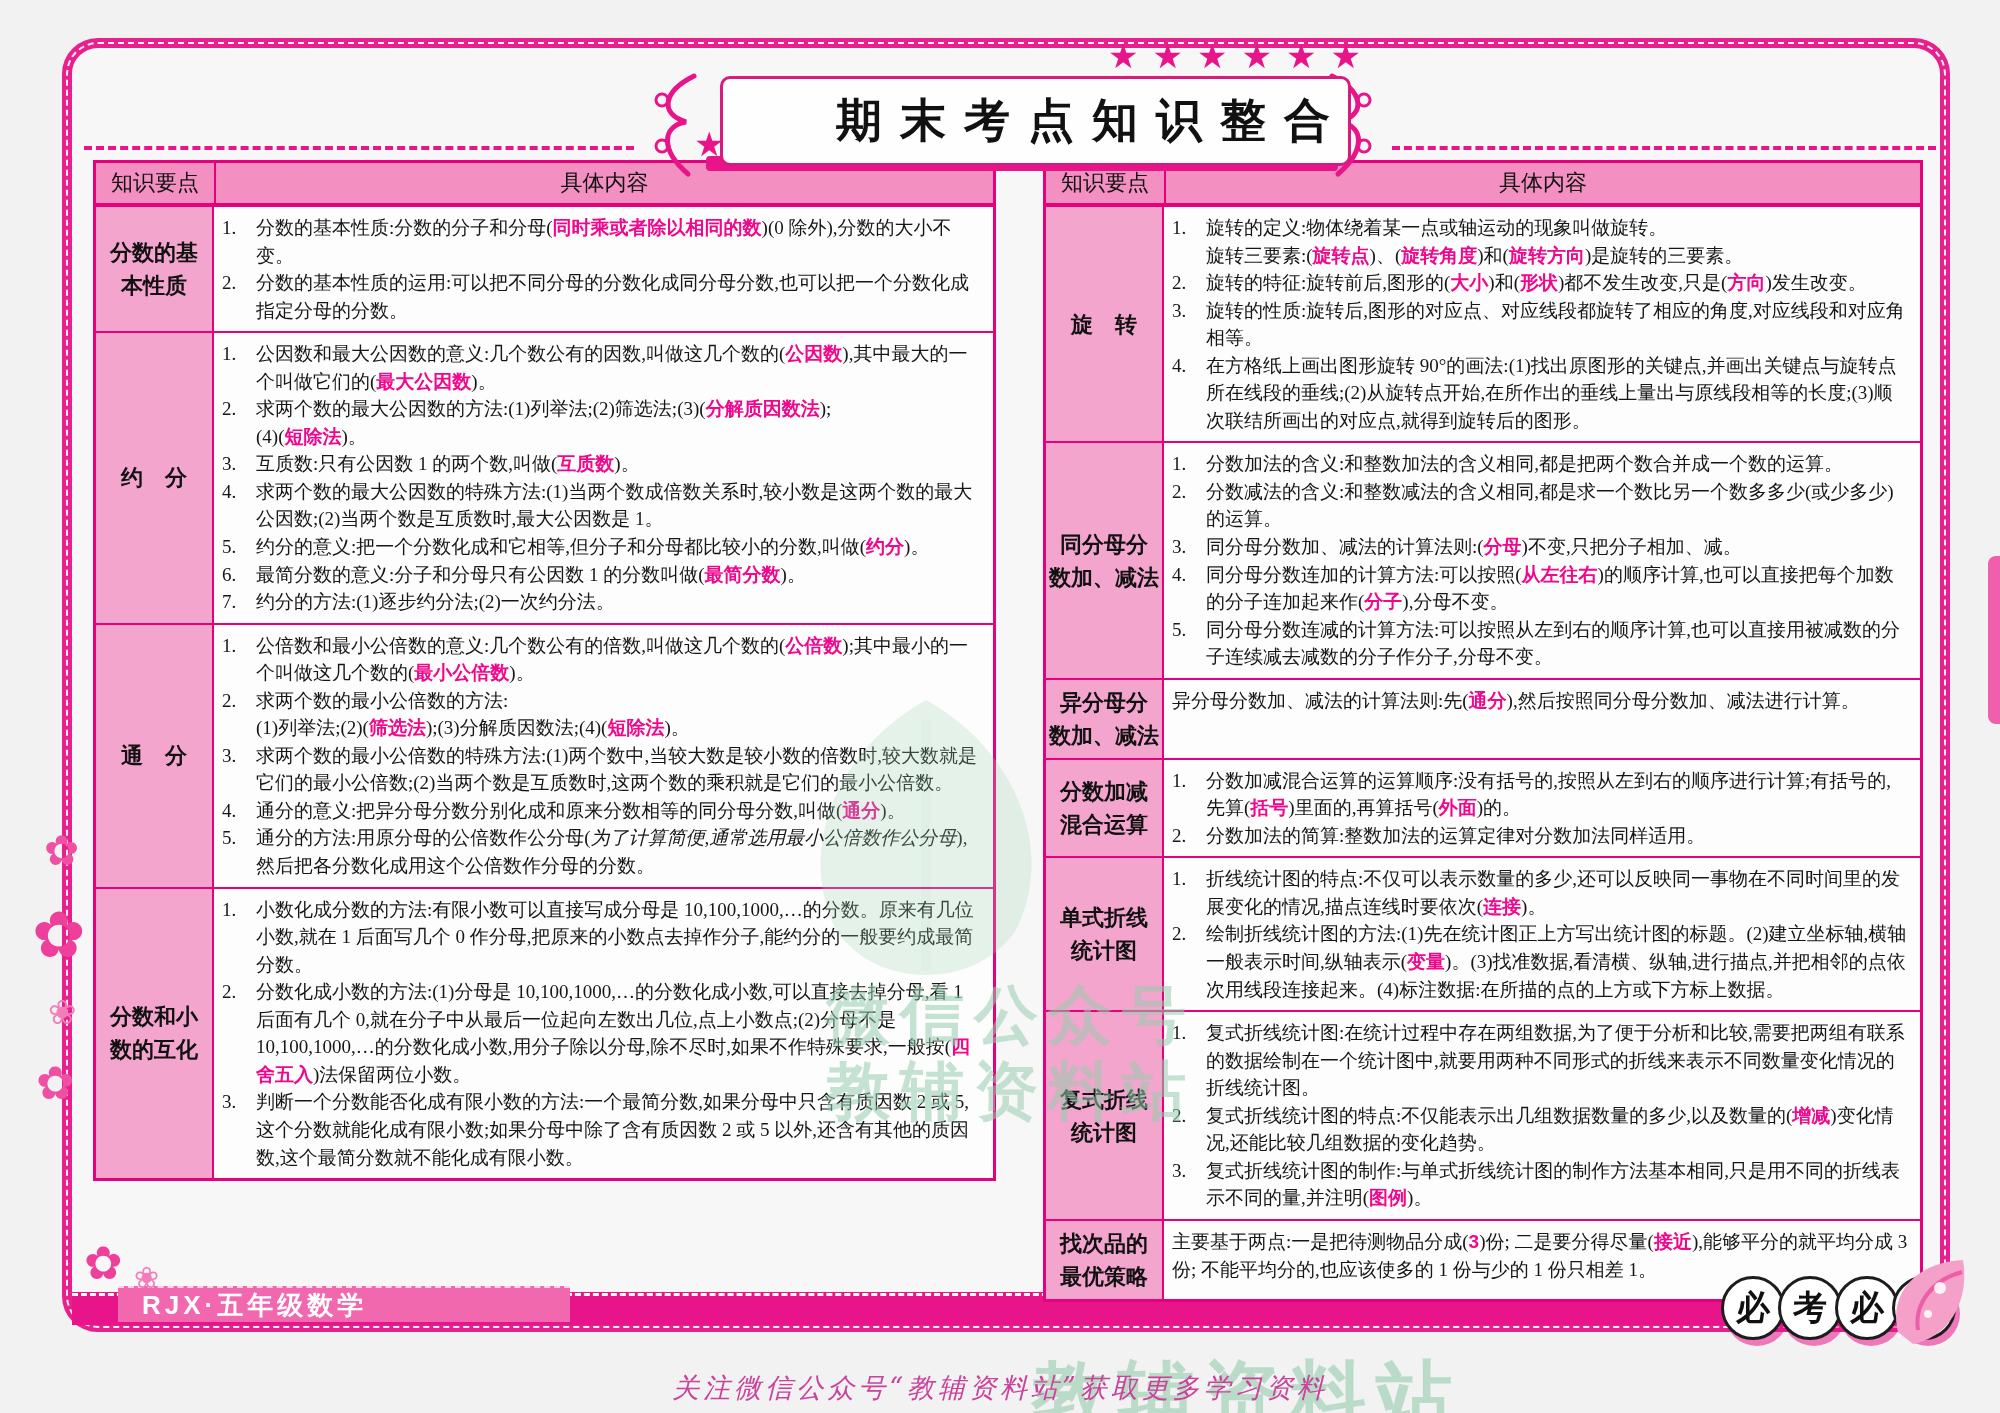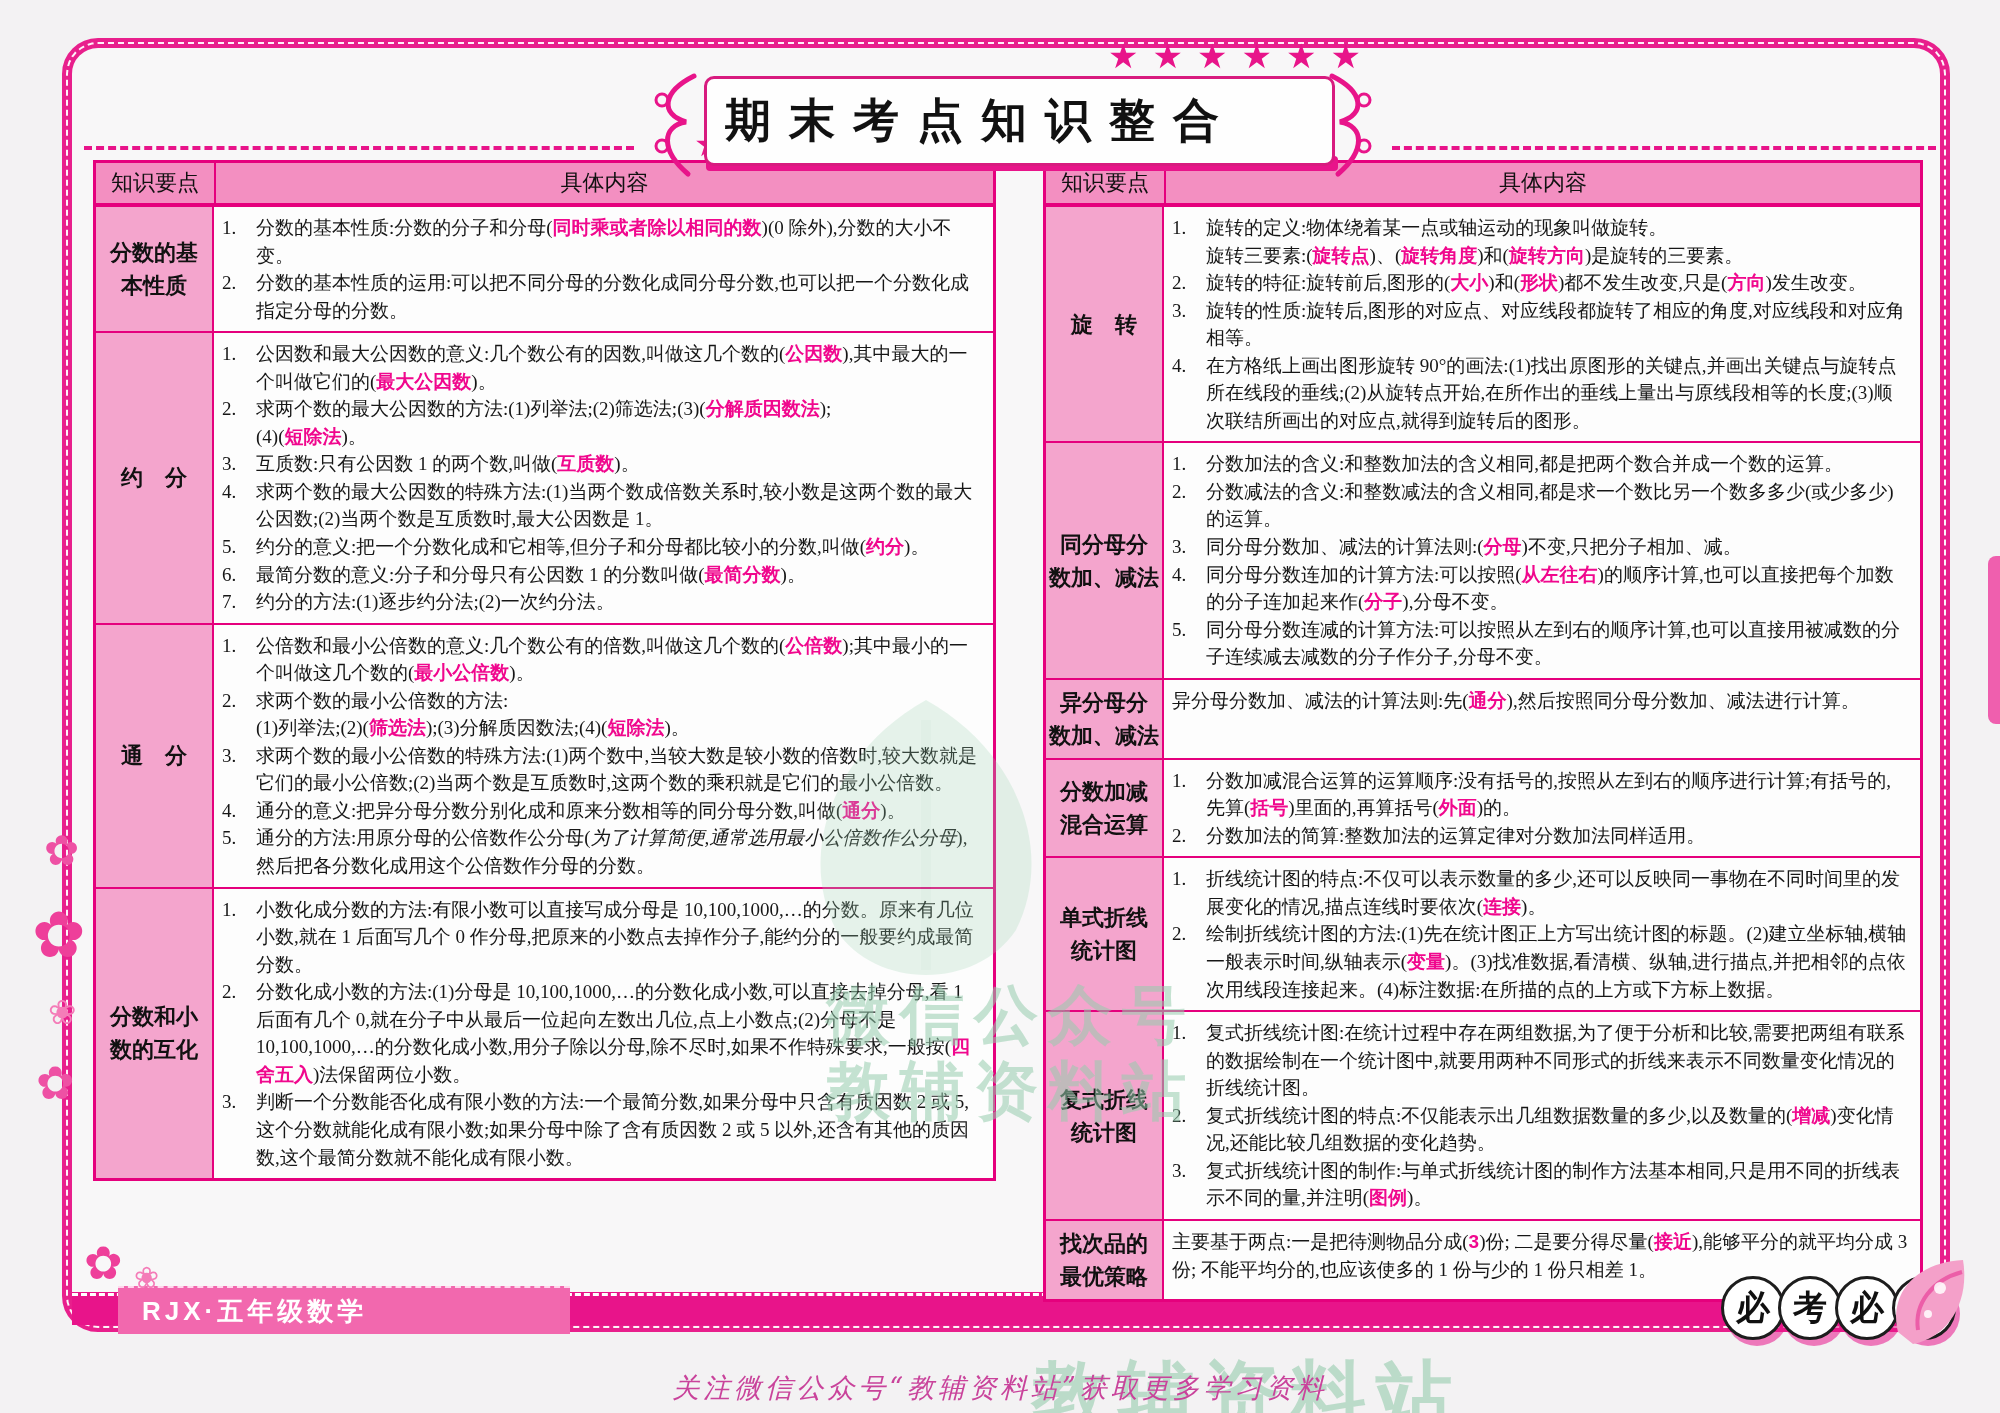--- a/index.html
+++ b/index.html
@@ -20,40 +20,40 @@
   }
   
   .bottom-band{
     position:absolute; left:72px; top:1292px; width:1856px; height:33px;
     background:#e8148a;
   }
   .bottom-band::before{
     content:""; position:absolute; left:0; right:0; top:1px; border-top:3px dashed #ffffff;
   }
   .rjx-label{
-    position:absolute; left:118px; top:1286px; width:452px; height:48px;
+    position:absolute; left:118px; top:1286px; width:452px; height:36px;
     background:#f268ae; color:#ffffff; font-weight:bold; font-size:26px;
     letter-spacing:4px; display:flex; align-items:center; padding-left:24px;
     font-family:"Liberation Sans", sans-serif; box-sizing:border-box;
     border-top:2px dashed #ffd7ec;
   }
   .badge{ position:absolute; left:1728px; top:1276px; display:flex; z-index:6;}
   .badge-circle{
     width:58px; height:58px; border-radius:50%; background:#ffffff;
     border:3px solid #1d1d1d; margin-left:-7px;
     display:flex; align-items:center; justify-content:center;
     font-size:34px; font-weight:bold; color:#101010;
     font-family:"Liberation Sans", sans-serif;
     box-shadow:4px 6px 0 rgba(232,20,138,.55);
   }
   
   .banner-box{
-    position:absolute; left:704px; top:76px; width:625px; height:84px;
+    position:absolute; left:720px; top:76px; width:625px; height:84px;
     background:#fefefe; border:3px solid #d81b7f; border-radius:10px;
-    display:flex; align-items:center; justify-content:flex-start; z-index:4;
+    display:flex; align-items:center; justify-content:flex-end; z-index:4;
   }
   .banner-bar{
     position:absolute; left:706px; top:156px; width:632px; height:15px;
     background:#e8148a; border-radius:4px; z-index:3;
   }
   .banner-title{
     font-family:"Liberation Sans", sans-serif; font-weight:bold;
     font-size:46px; color:#111111; letter-spacing:18px; padding-left:18px;
     white-space:nowrap;
   }

